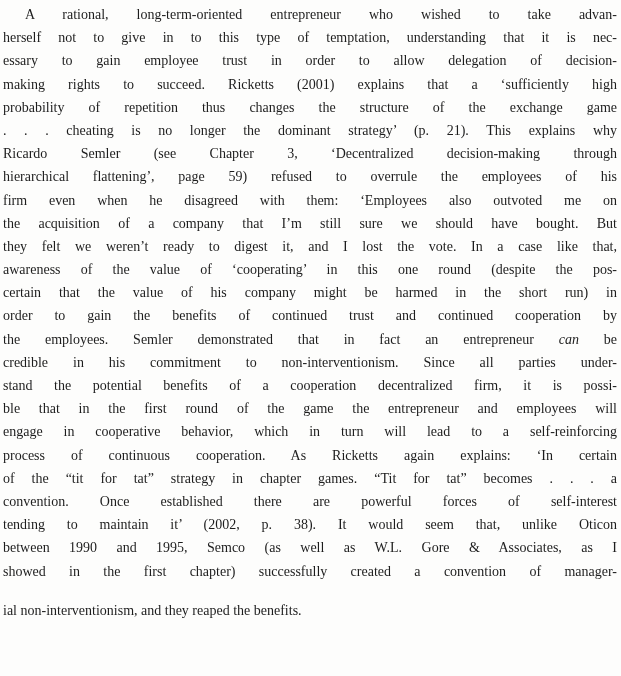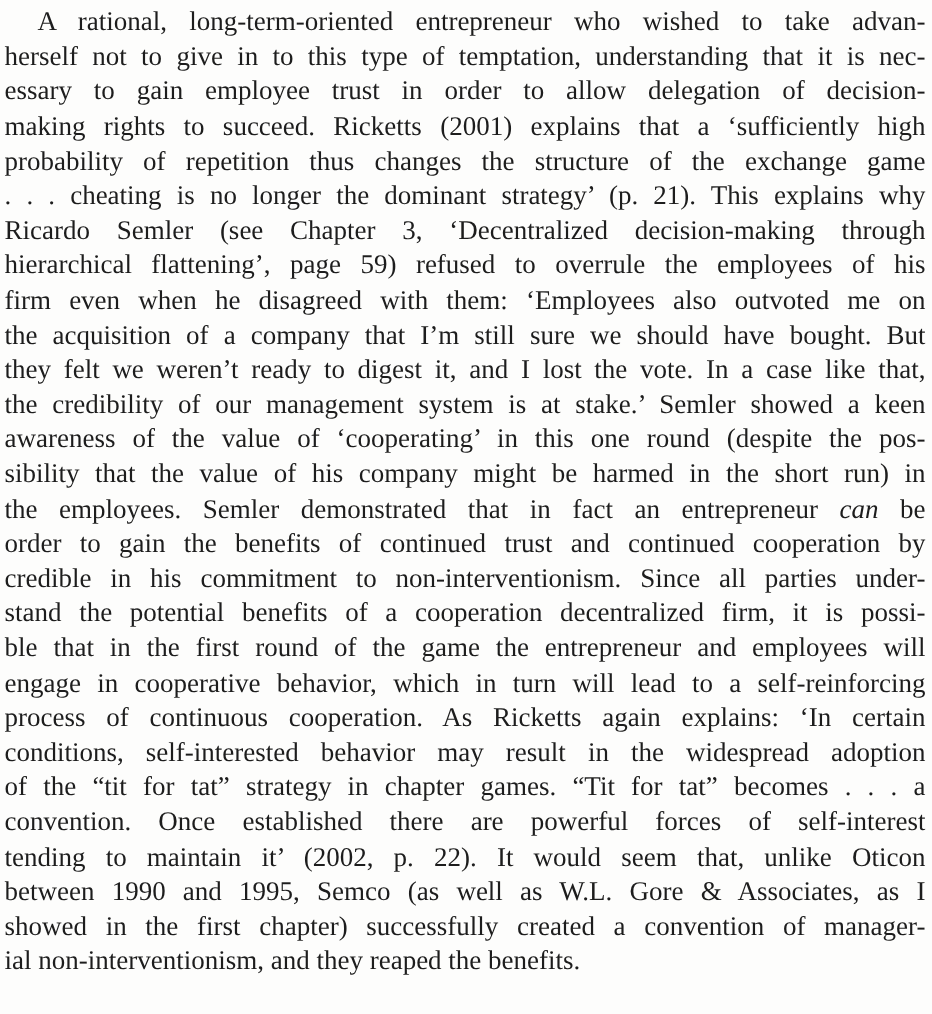--- a/index.html
+++ b/index.html
@@ -11,37 +11,38 @@
     height: 676px;
     background: #fdfdfc;
     overflow: hidden;
   }
   .page {
     box-sizing: border-box;
     width: 621px;
     height: 676px;
     padding: 3px 4px 0 3px;
     font-family: "Liberation Serif", "DejaVu Serif", serif;
-    font-size: 18px;
+    font-size: 14px;
     color: #1d1d1d;
   }
   .line {
     line-height: 23.2px;
     height: 23.2px;
     overflow: hidden;
     text-align: justify;
     text-align-last: justify;
     text-justify: inter-word;
   }
   .line.first {
     text-indent: 22px;
   }
   .line.last {
     text-align: left;
     text-align-last: left;
+    margin-top: 16px;
   }
   .italic {
     font-style: italic;
   }
 </style>
 </head>
 <body style="background: rgb(253, 253, 252);">
 
 <div class="page" style="color: rgb(29, 29, 29);">
   <div>
@@ -49,31 +50,29 @@
       <div class="line"><span>herself not to give in to this type of temptation, understanding that it is nec-</span></div>
       <div class="line"><span>essary to gain employee trust in order to allow delegation of decision-</span></div>
       <div class="line"><span>making rights to succeed. Ricketts (2001) explains that a ‘sufficiently high</span></div>
       <div class="line"><span>probability of repetition thus changes the structure of the exchange game</span></div>
       <div class="line"><span>. . . cheating is no longer the dominant strategy’ (p. 21). This explains why</span></div>
       <div class="line"><span>Ricardo Semler (see Chapter 3, ‘Decentralized decision-making through</span></div>
       <div class="line"><span>hierarchical flattening’, page 59) refused to overrule the employees of his</span></div>
       <div class="line"><span>firm even when he disagreed with them: ‘Employees also outvoted me on</span></div>
       <div class="line"><span>the acquisition of a company that I’m still sure we should have bought. But</span></div>
       <div class="line"><span>they felt we weren’t ready to digest it, and I lost the vote. In a case like that,</span></div>
-      <div class="line"><span>the credibility of our management system is at stake.’ Semler showed a keen</span></div>
       <div class="line"><span>awareness of the value of ‘cooperating’ in this one round (despite the pos-</span></div>
-      <div class="line"><span>sibility that the value of his company might be harmed in the short run) in</span></div>
+      <div class="line"><span>certain that the value of his company might be harmed in the short run) in</span></div>
+      <div class="line"><span>order to gain the benefits of continued trust and continued cooperation by</span></div>
       <div class="line"><span>the employees. Semler demonstrated that in fact an entrepreneur </span><span class="italic">can</span><span> be</span></div>
-      <div class="line"><span>order to gain the benefits of continued trust and continued cooperation by</span></div>
       <div class="line"><span>credible in his commitment to non-interventionism. Since all parties under-</span></div>
       <div class="line"><span>stand the potential benefits of a cooperation decentralized firm, it is possi-</span></div>
       <div class="line"><span>ble that in the first round of the game the entrepreneur and employees will</span></div>
       <div class="line"><span>engage in cooperative behavior, which in turn will lead to a self-reinforcing</span></div>
       <div class="line"><span>process of continuous cooperation. As Ricketts again explains: ‘In certain</span></div>
-      <div class="line"><span>conditions, self-interested behavior may result in the widespread adoption</span></div>
       <div class="line"><span>of the “tit for tat” strategy in chapter games. “Tit for tat” becomes . . . a</span></div>
       <div class="line"><span>convention. Once established there are powerful forces of self-interest</span></div>
-      <div class="line"><span>tending to maintain it’ (2002, p. 22). It would seem that, unlike Oticon</span></div>
+      <div class="line"><span>tending to maintain it’ (2002, p. 38). It would seem that, unlike Oticon</span></div>
       <div class="line"><span>between 1990 and 1995, Semco (as well as W.L. Gore &amp; Associates, as I</span></div>
       <div class="line"><span>showed in the first chapter) successfully created a convention of manager-</span></div>
       <div class="line last"><span>ial non-interventionism, and they reaped the benefits.</span></div>
     </div>
 </div>
 
 </body></html>

